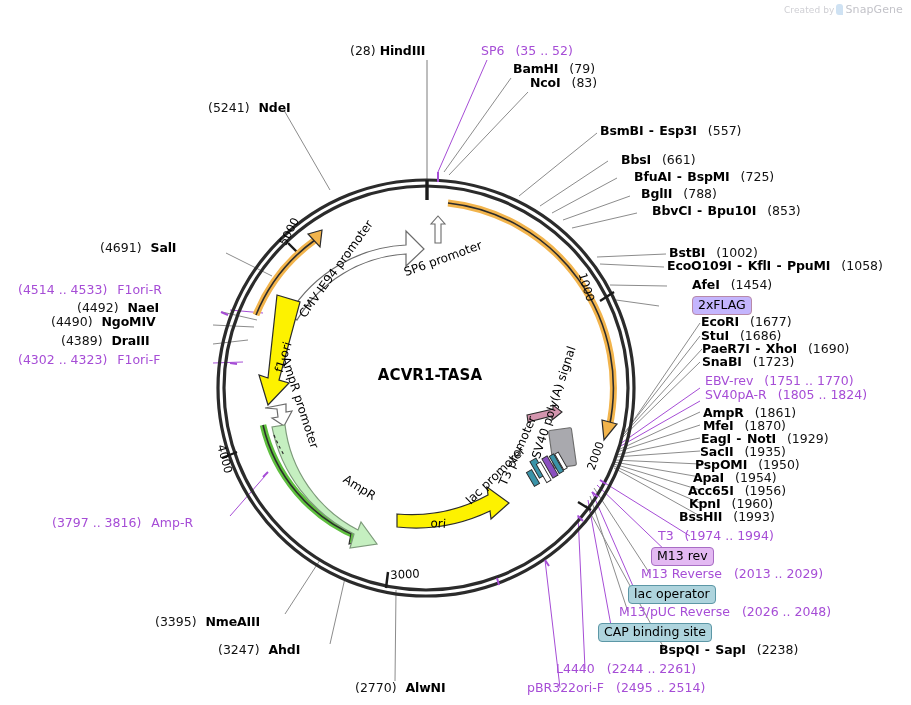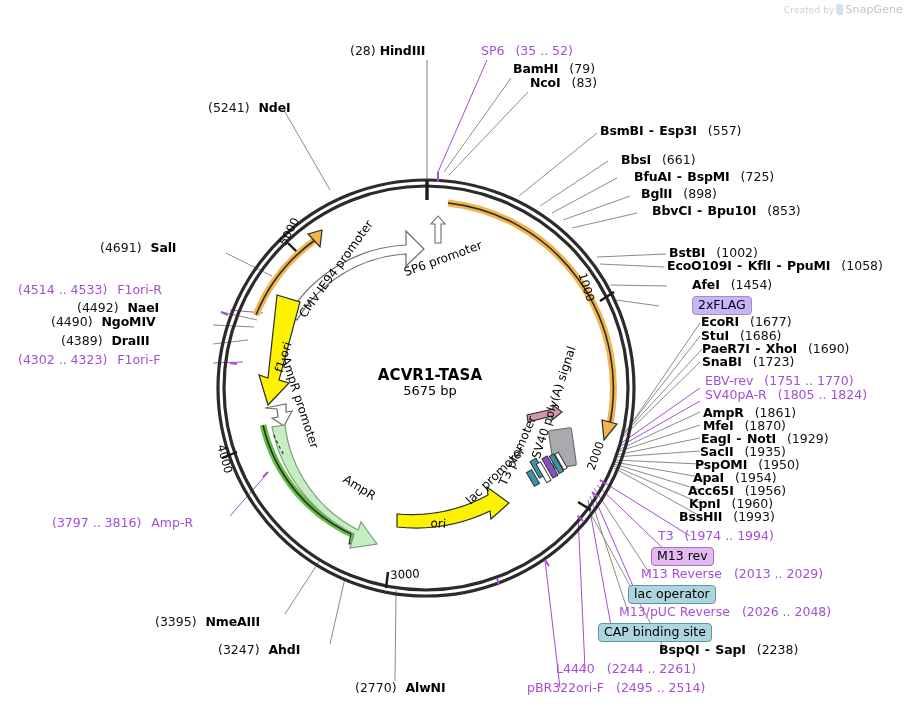--- a/index.html
+++ b/index.html
@@ -294,21 +294,20 @@
       <line x1="263" y1="477" x2="268" y2="472"></line>
       <line x1="600" y1="480" x2="606" y2="484"></line>
       <line x1="592" y1="492" x2="598" y2="497"></line>
       <line x1="578" y1="516" x2="583" y2="521"></line>
       <line x1="545" y1="560" x2="549" y2="566"></line>
       <line x1="497" y1="578" x2="499" y2="585"></line>
     </g>
   </svg>
 
   <div class="center-title">ACVR1-TASA</div>
-  <div class="center-sub">5675 bp</div>
 
   <div class="rot" style="left:296px; top:312px; transform: rotate(-54deg);">CMV IE94 promoter</div>
   <div class="rot" style="left:402px; top:266px; transform: rotate(-20deg);">SP6 promoter</div>
   <div class="rot" style="left:272px; top:370px; transform: rotate(-73deg);">f1 ori</div>
   <div class="rot" style="left:292px; top:355px; transform: rotate(72deg);">AmpR promoter</div>
   <div class="rot" style="left:348px; top:472px; transform: rotate(32deg);">AmpR</div>
   <div class="rot" style="left:431px; top:516px; transform: rotate(4deg); font-weight:normal;">ori</div>
   <div class="rot" style="left:463px; top:497px; transform: rotate(-44deg);">lac promoter</div>
   <div class="rot" style="left:496px; top:482px; transform: rotate(-66deg);">T3 promoter</div>
   <div class="rot" style="left:529px; top:456px; transform: rotate(-72deg);">SV40 poly(A) signal</div>
@@ -349,21 +348,21 @@
     <span class="pos" style="padding-left:7px;">(661)</span>
   </div>
 
   <div class="lbl enz right" style="left:634px; top:170px;">
     <span class="enzname">BfuAI</span><span class="dash"> - </span><span class="enzname">BspMI</span>
     <span class="pos" style="padding-left:7px;">(725)</span>
   </div>
 
   <div class="lbl enz right" style="left:641px; top:187px;">
     <span class="enzname">BglII</span>
-    <span class="pos" style="padding-left:7px;">(898)</span>
+    <span class="pos" style="padding-left:7px;">(788)</span>
   </div>
 
   <div class="lbl enz right" style="left:652px; top:204px;">
     <span class="enzname">BbvCI</span><span class="dash"> - </span><span class="enzname">Bpu10I</span>
     <span class="pos" style="padding-left:7px;">(853)</span>
   </div>
 
   <div class="lbl enz right" style="left:669px; top:246px;">
     <span class="enzname">BstBI</span>
     <span class="pos" style="padding-left:7px;">(1002)</span>

